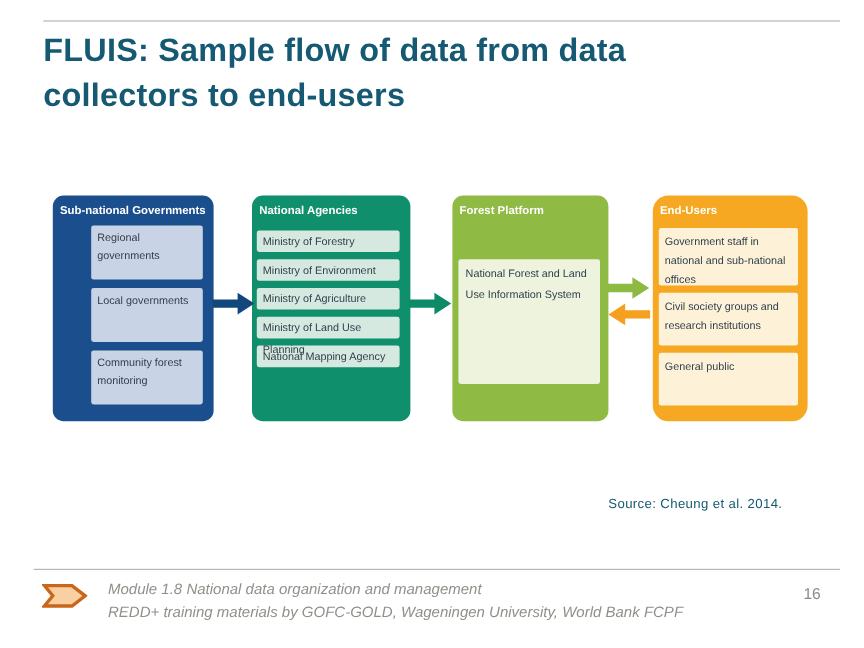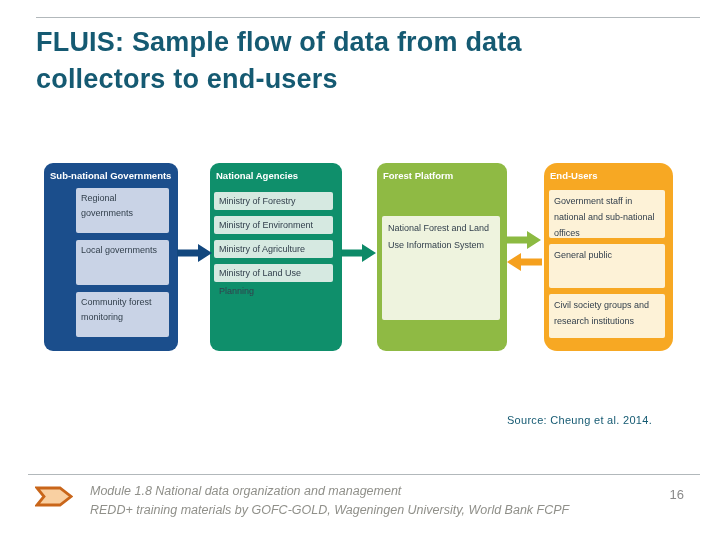--- a/index.html
+++ b/index.html
@@ -70,34 +70,35 @@
           <div class="item" style="background: rgb(201, 211, 230);">Community forest monitoring</div>
         </div>
       </div>
       <div class="col col-1" style="background: rgb(15, 143, 107);">
         <div class="col-header">National Agencies</div>
         <div class="col-items">
           <div class="item" style="background: rgb(214, 233, 225);">Ministry of Forestry</div>
           <div class="item" style="background: rgb(214, 233, 225);">Ministry of Environment</div>
           <div class="item" style="background: rgb(214, 233, 225);">Ministry of Agriculture</div>
           <div class="item" style="background: rgb(214, 233, 225);">Ministry of Land Use Planning</div>
+          <div class="item" style="background: rgb(214, 233, 225);">National Mapping Agency</div>
         </div>
       </div>
       <div class="col col-2" style="background: rgb(143, 186, 68);">
         <div class="col-header">Forest Platform</div>
         <div class="col-items">
           <div class="item" style="background: rgb(238, 243, 222);">National Forest and Land Use Information System</div>
         </div>
       </div>
       <div class="col col-3" style="background: rgb(247, 168, 35);">
         <div class="col-header">End-Users</div>
         <div class="col-items">
           <div class="item" style="background: rgb(253, 242, 215);">Government staff in national and sub-national offices</div>
+          <div class="item" style="background: rgb(253, 242, 215);">Civil society groups and research institutions</div>
           <div class="item" style="background: rgb(253, 242, 215);">General public</div>
-          <div class="item" style="background: rgb(253, 242, 215);">Civil society groups and research institutions</div>
         </div>
       </div>
     </div>
 
   <svg class="flow-arrow arrow-0" viewBox="0 0 36 20">
     <polygon points="0,6.5 21,6.5 21,1 35,10 21,19 21,13.5 0,13.5" fill="#12477e"></polygon>
   </svg>
   <svg class="flow-arrow arrow-1" viewBox="0 0 36 20">
     <polygon points="0,6.5 21,6.5 21,1 35,10 21,19 21,13.5 0,13.5" fill="#0d8a68"></polygon>
   </svg>

